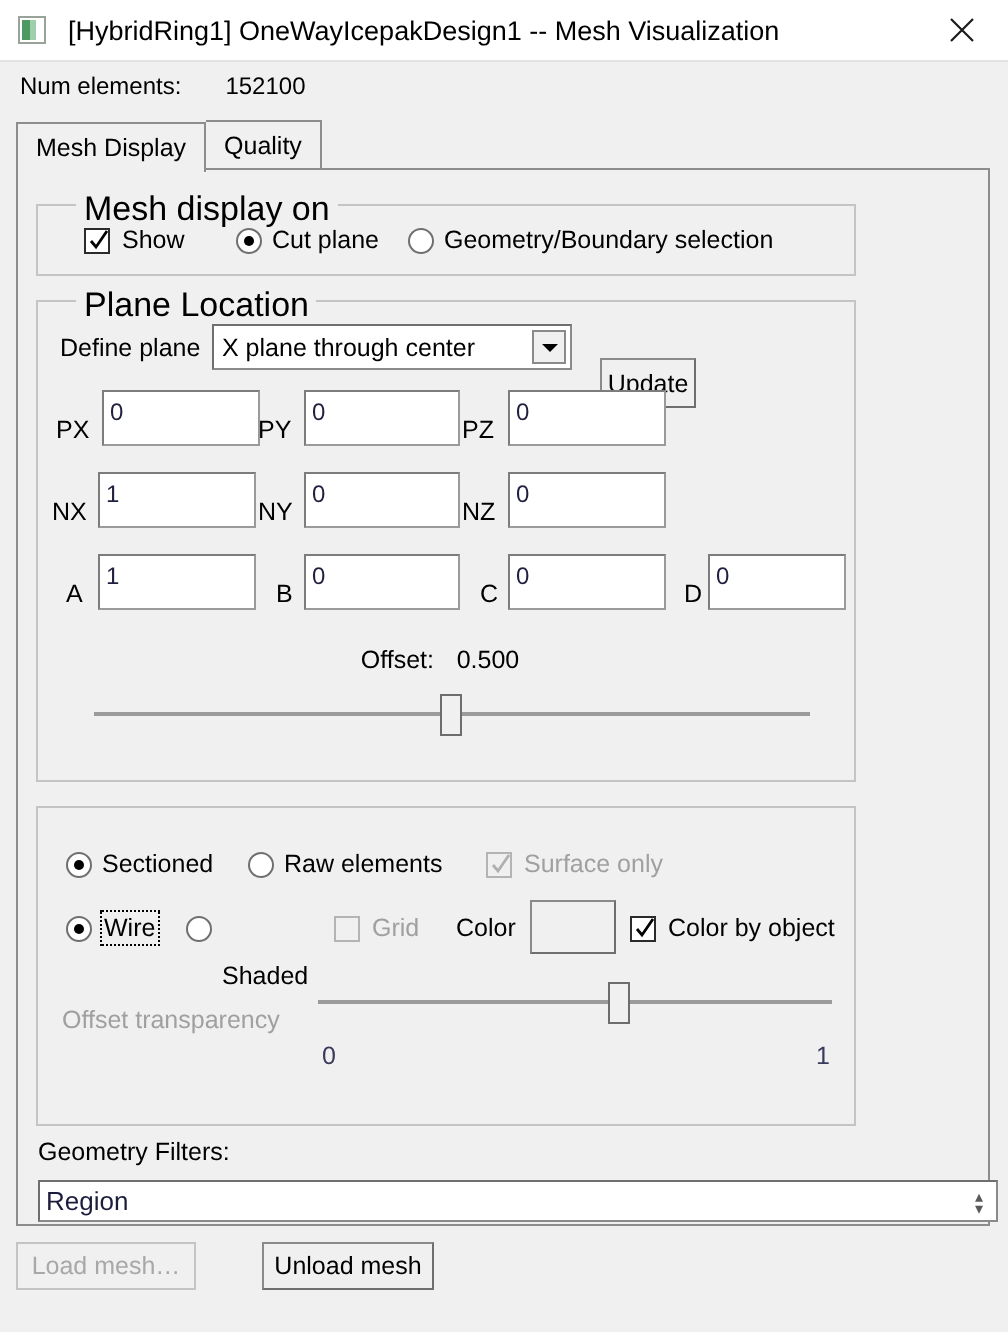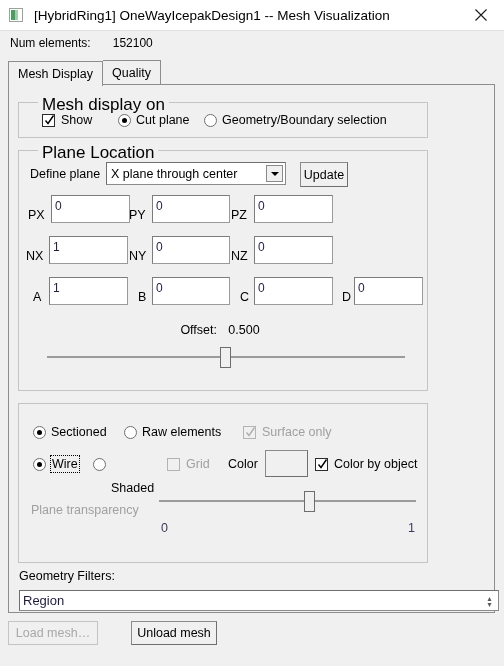--- a/index.html
+++ b/index.html
@@ -372,21 +372,21 @@
   <div class="groupbox" style="left:9px; top:65px; width:410px; height:241px;">
     <span class="group-title">Plane Location</span>
 
     <span class="ctl-label" style="left:11px; top:16px;">Define plane</span>
     <div class="combo" style="left:87px; top:11px; width:180px; height:23px;">
       <span>X plane through center</span>
       <span class="combo-arrow">
           <i></i>
         </span>
     </div>
-    <div class="pushbtn" style="left:281px; top:11px; width:48px; height:25px;text-align:center;">
+    <div class="pushbtn" style="left:281px; top:28px; width:48px; height:25px;text-align:center;">
       <span>Update</span>
     </div>
 
     <span class="ctl-label" style="left:9px; top:57px;">PX</span>
     <div class="textfield" style="left:32px; top:44px; width:79px; height:28px;">0</div>
     <span class="ctl-label" style="left:110px; top:57px;">PY</span>
     <div class="textfield" style="left:133px; top:44px; width:78px; height:28px;">0</div>
     <span class="ctl-label" style="left:212px; top:57px;">PZ</span>
     <div class="textfield" style="left:235px; top:44px; width:79px; height:28px;">0</div>
 
@@ -442,21 +442,21 @@
     <span class="ctl-label" style="left:209px; top:53px;">Color</span>
     <div class="colorswatch" style="left:246px; top:46px; width:43px; height:27px;"></div>
 
     <div class="checkbox" style="left:296px; top:54px;">
       <svg class="tick" viewBox="0 0 11 13">
           <path d="M1.5 6.5 L4 9.5 L9.5 1.5" stroke="#000" stroke-width="1.4" fill="none"></path>
         </svg>
     </div>
     <span class="ctl-label" style="left:315px; top:53px;">Color by object</span>
 
-    <span class="ctl-label disabled" style="left:12px; top:99px;">Plane transparency</span>
+    <span class="ctl-label disabled" style="left:12px; top:99px;">Offset transparency</span>
     <div class="slider-track" style="left:140px; top:96px; width:257px;"></div>
     <div class="slider-thumb" style="left:285px; top:87px;"></div>
     <span class="ctl-label" style="left:142px; top:117px; color:#3a3a5c;">0</span>
     <span class="ctl-label" style="left:389px; top:117px; color:#3a3a5c;">1</span>
   </div>
 
   <span id="geofilter-label" style="left:10px; top:484px; position:absolute;">Geometry Filters:</span>
   <div id="geofilter-list" style="left:10px; top:505px; width:480px; height:21px; position:absolute;">
     <span id="geofilter-item">Region</span>
     <span id="geofilter-grip">

